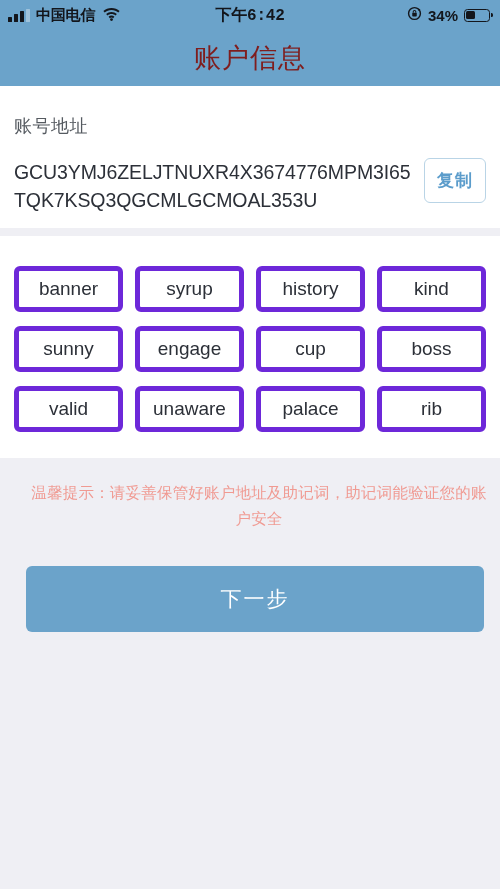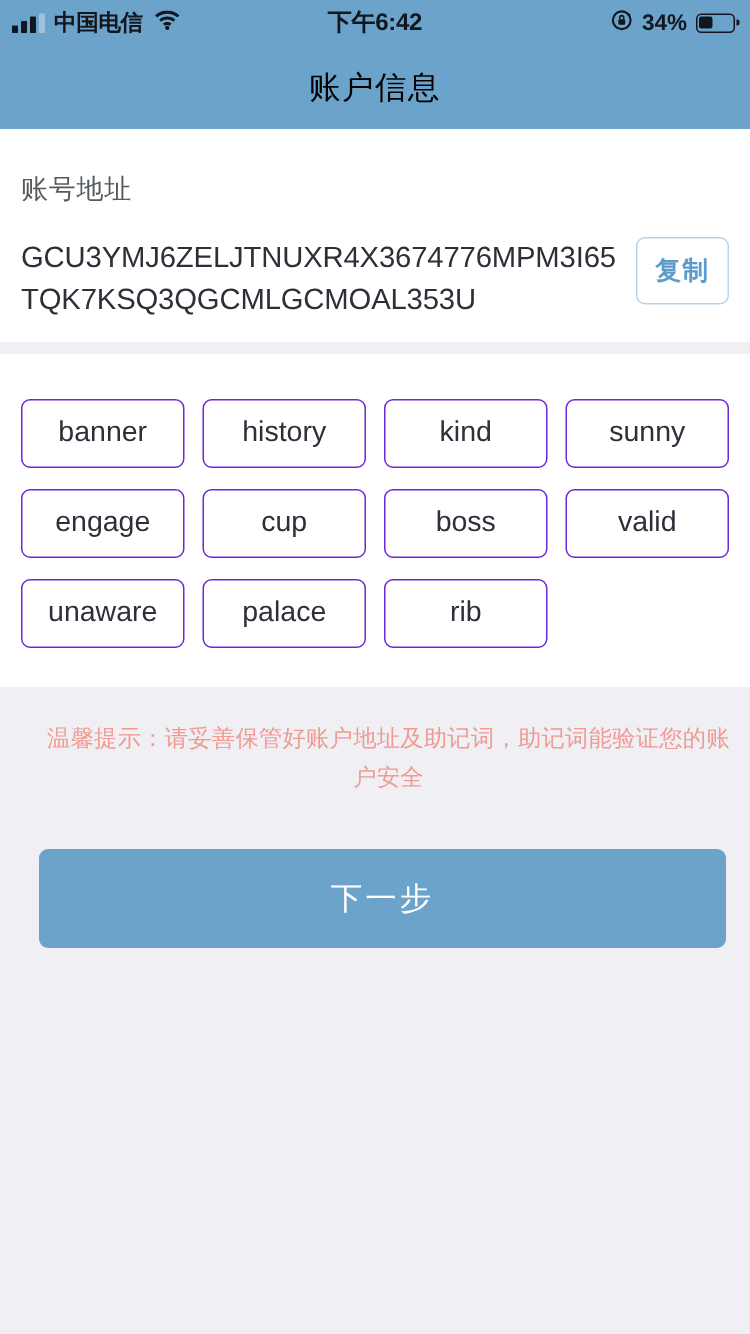--- a/index.html
+++ b/index.html
@@ -71,20 +71,21 @@
     right: 0;
     top: 0;
     height: 30px;
     display: flex;
     align-items: center;
     justify-content: center;
     pointer-events: none;
     font-size: 16px;
     font-weight: bold;
     letter-spacing: -0.2px;
+    font-family: Liberation Mono, monospace;
   }
   .sb-right {
     display: flex;
     align-items: center;
     gap: 6px;
     z-index: 2;
   }
   .battpct { font-size: 15px; font-weight: bold; }
   .batt {
     position: relative;
@@ -114,22 +115,22 @@
     border-radius: 1.5px;
   }
 
   
   .navbar {
     height: 56px;
     background: #6BA3CA;
     display: flex;
     align-items: center;
     justify-content: center;
-    color: #000000;
-    font-size: 21px;
+    color: #7f1d1d;
+    font-size: 27px;
     letter-spacing: 1px;
   }
 
   
   .card {
     background: #ffffff;
     width: 100%;
     box-sizing: border-box;
   }
   .gap {
@@ -180,21 +181,21 @@
   .card-mnemonic {
     padding: 14px 14px 26px 14px;
   }
   .chip-grid {
     display: grid;
     grid-template-columns: repeat(4, 1fr);
     gap: 14px 12px;
     margin-top: 16px;
   }
   .chip {
-    border: 1px solid #6d28d9;
+    border: 5px solid #6d28d9;
     border-radius: 6px;
     background: #ffffff;
     height: 46px;
     display: flex;
     align-items: center;
     justify-content: center;
     font-size: 19px;
     color: #2c3038;
     cursor: pointer;
     box-sizing: border-box;
@@ -280,20 +281,21 @@
       <div class="addr-text">GCU3YMJ6ZELJTNUXR4X3674776MPM3I65TQK7KSQ3QGCMLGCMOAL353U</div>
       <button class="copy-btn">复制</button>
     </div>
   </div>
 
   <div class="gap"></div>
 
   <div class="card card-mnemonic">
     <div class="chip-grid">
       <div class="chip">banner</div>
+      <div class="chip">syrup</div>
       <div class="chip">history</div>
       <div class="chip">kind</div>
       <div class="chip">sunny</div>
       <div class="chip">engage</div>
       <div class="chip">cup</div>
       <div class="chip">boss</div>
       <div class="chip">valid</div>
       <div class="chip">unaware</div>
       <div class="chip">palace</div>
       <div class="chip">rib</div>

